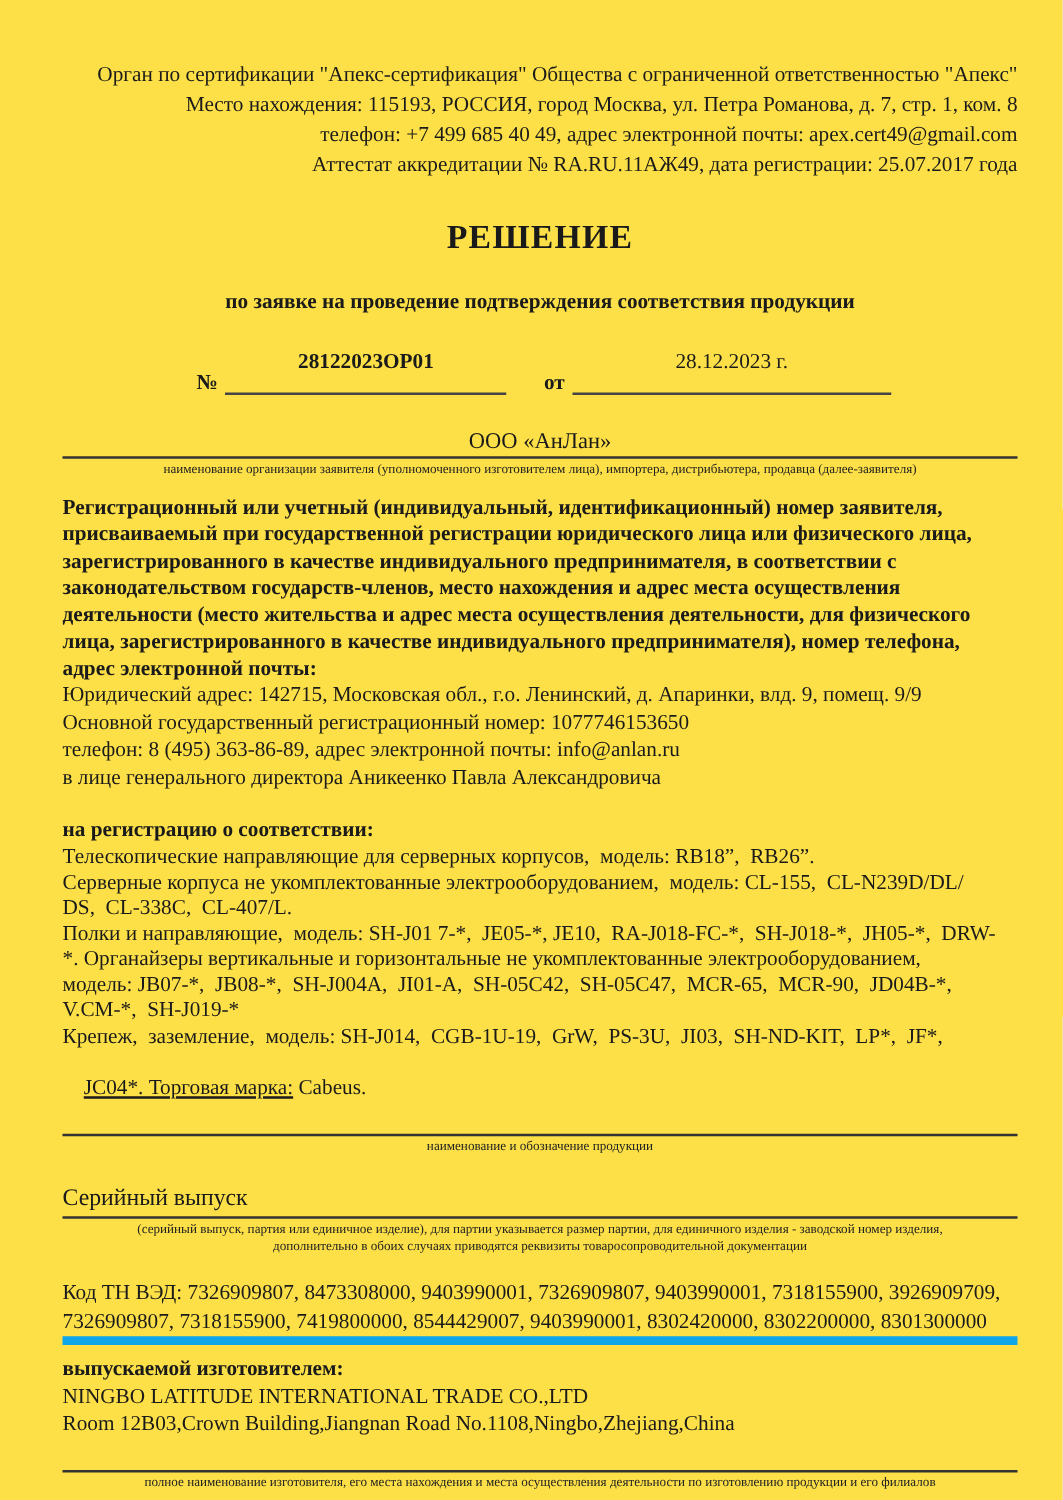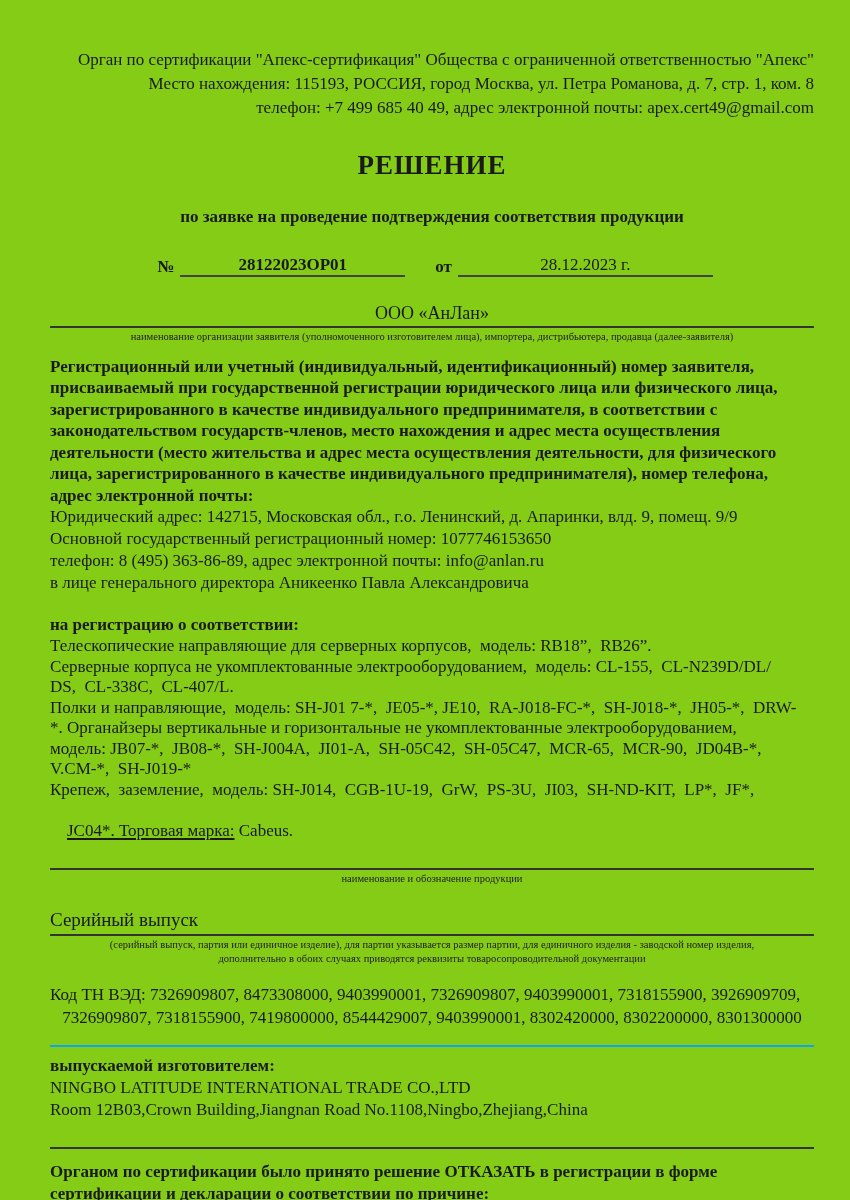--- a/index.html
+++ b/index.html
@@ -1,59 +1,60 @@
 <!DOCTYPE html>
 <html lang="ru"><head>
 <meta charset="utf-8">
 <style>
   html,body{margin:0;padding:0;background:#e8e8e8;}
   .page{
     position:relative;
     width:850px;height:1200px;
     margin:0 auto;
-    background:#84cc16;
+    background:#fde047;
     box-sizing:border-box;
     padding:48px 36px 0 50px;
     font-family:"Liberation Serif","DejaVu Serif",serif;
     color:#1a1a1a;
     overflow:hidden;
   }
   .hdr{ text-align:right; font-size:17px; line-height:24px; }
   .title{ text-align:center; font-weight:bold; font-size:27px; letter-spacing:1px; margin-top:30px; }
   .subtitle{ text-align:center; font-weight:bold; font-size:17px; margin-top:26px; }
   .numrow{ display:flex; justify-content:center; align-items:flex-end; margin-top:28px; font-size:17px; }
   .numrow .lbl{ font-weight:bold; padding:0 6px; }
-  .fld{ display:inline-block; border-bottom:2px solid #444; text-align:center; padding-bottom:0; }
+  .fld{ display:inline-block; border-bottom:2px solid #444; text-align:center; padding-bottom:15px; }
   .fld.num{ width:225px; font-weight:bold; margin-right:24px; }
   .fld.date{ width:255px; }
   .applicant{ text-align:center; font-size:18px; margin-top:26px; border-bottom:2px solid #333; padding-bottom:2px; }
   .caption{ text-align:center; font-size:10.5px; line-height:13.5px; color:#222; margin-top:2px; }
   .intro{ font-weight:bold; font-size:17px; line-height:21.5px; margin:12px 0 0 0; }
   .plain{ font-size:17px; line-height:22px; white-space:pre-wrap; }
   .gap8{ margin-top:8px; } .gap20{ margin-top:20px; }
   .bold{ font-weight:bold; }
   .prodline{ font-size:17px; line-height:20.5px; white-space:pre-wrap; }
   .prodlast{ border-bottom:2px solid #333; padding-bottom:6px; }
   .u{ text-decoration:underline; text-decoration-thickness:1.5px; text-underline-offset:2px; }
   .serialwrap{ border-bottom:2px solid #333; margin-top:24px; padding-bottom:3px; }
   .serialhead{ font-size:19px;margin-top:27px; }
   .tnved{ font-size:17px; line-height:23px; margin-top:18px; white-space:pre-wrap; }
-  .tnved-last{ border-bottom:2px solid #0ea5e9; padding-bottom:16px;text-align:center; }
+  .tnved-last{ border-bottom:7px solid #0ea5e9; padding-bottom:1px; }
   .mfg-rule{ border-bottom:2px solid #333; margin-top:26px; }
   .decision{ font-weight:bold; font-size:17px; line-height:22px; margin-top:12px; }
 </style>
 </head>
 <body>
 
 <div class="page">
 
   <div class="hdr">
     <div>Орган по сертификации "Апекс-сертификация" Общества с ограниченной ответственностью "Апекс"</div>
     <div>Место нахождения: 115193, РОССИЯ, город Москва, ул. Петра Романова, д. 7, стр. 1, ком. 8</div>
     <div>телефон: +7 499 685 40 49, адрес электронной почты: apex.cert49@gmail.com</div>
+    <div>Аттестат аккредитации № RA.RU.11АЖ49, дата регистрации: 25.07.2017 года</div>
   </div>
 
   <div class="title">РЕШЕНИЕ</div>
   <div class="subtitle">по заявке на проведение подтверждения соответствия продукции</div>
 
   <div class="numrow">
     <span class="lbl">№</span>
     <span class="fld num">28122023ОР01</span>
     <span class="lbl">от</span>
     <span class="fld date">28.12.2023 г.</span>
@@ -88,16 +89,17 @@
   <div class="caption">(серийный выпуск, партия или единичное изделие), для партии указывается размер партии, для единичного изделия - заводской номер изделия,</div>
   <div class="caption" style="margin-top:0;">дополнительно в обоих случаях приводятся реквизиты товаросопроводительной документации</div>
 
   <div class="tnved">Код ТН ВЭД: 7326909807, 8473308000, 9403990001, 7326909807, 9403990001, 7318155900, 3926909709,</div>
   <div class="tnved tnved-last" style="margin-top:0;">7326909807, 7318155900, 7419800000, 8544429007, 9403990001, 8302420000, 8302200000, 8301300000</div>
 
   <div class="plain bold gap8">выпускаемой изготовителем:</div>
   <div class="plain">NINGBO LATITUDE INTERNATIONAL TRADE CO.,LTD</div>
   <div class="plain">Room 12B03,Crown Building,Jiangnan Road No.1108,Ningbo,Zhejiang,China</div>
   <div class="mfg-rule"></div>
+  <div class="caption">полное наименование изготовителя, его места нахождения и места осуществления деятельности по изготовлению продукции и его филиалов</div>
 
   <p class="decision">Органом по сертификации было принято решение ОТКАЗАТЬ в регистрации в форме сертификации и декларации о соответствии по причине:</p>
 
 </div>
 
 </body></html>

